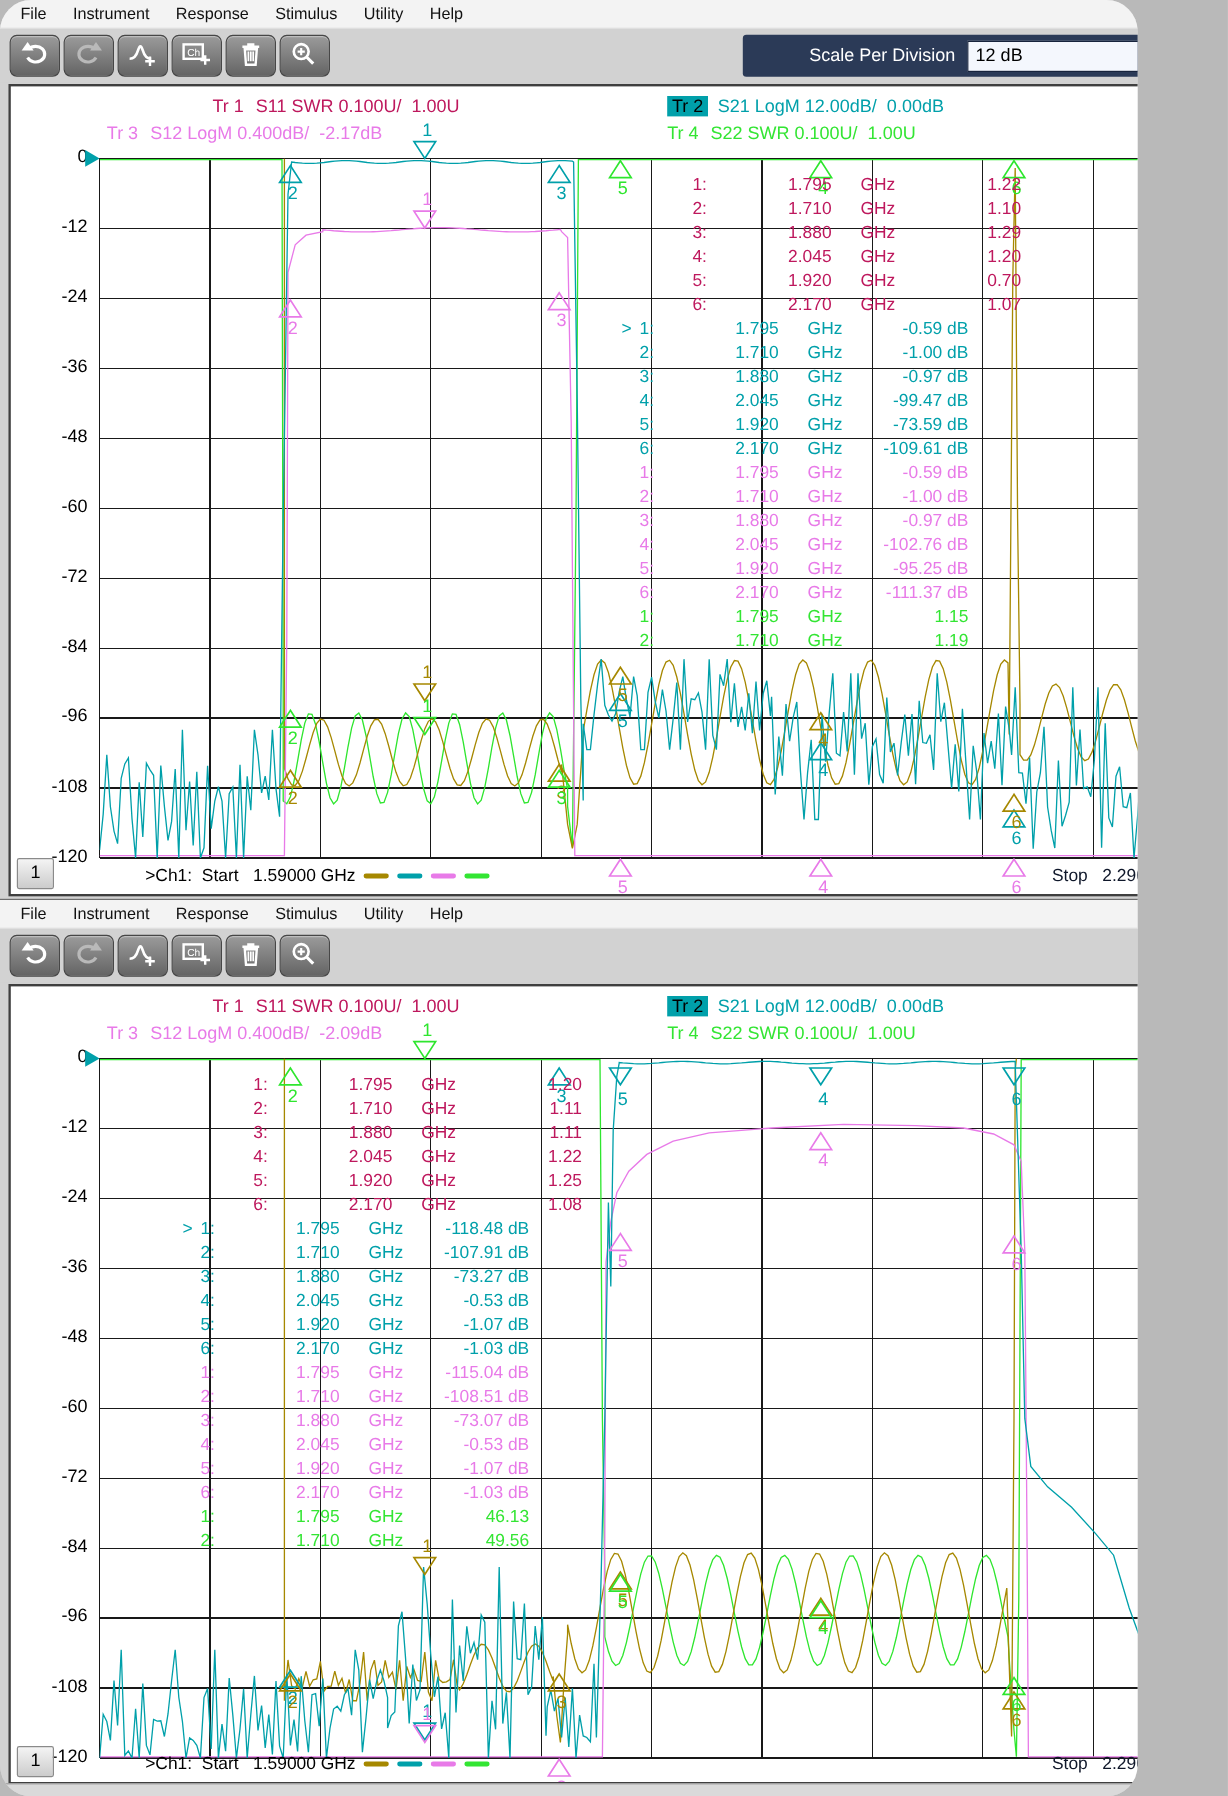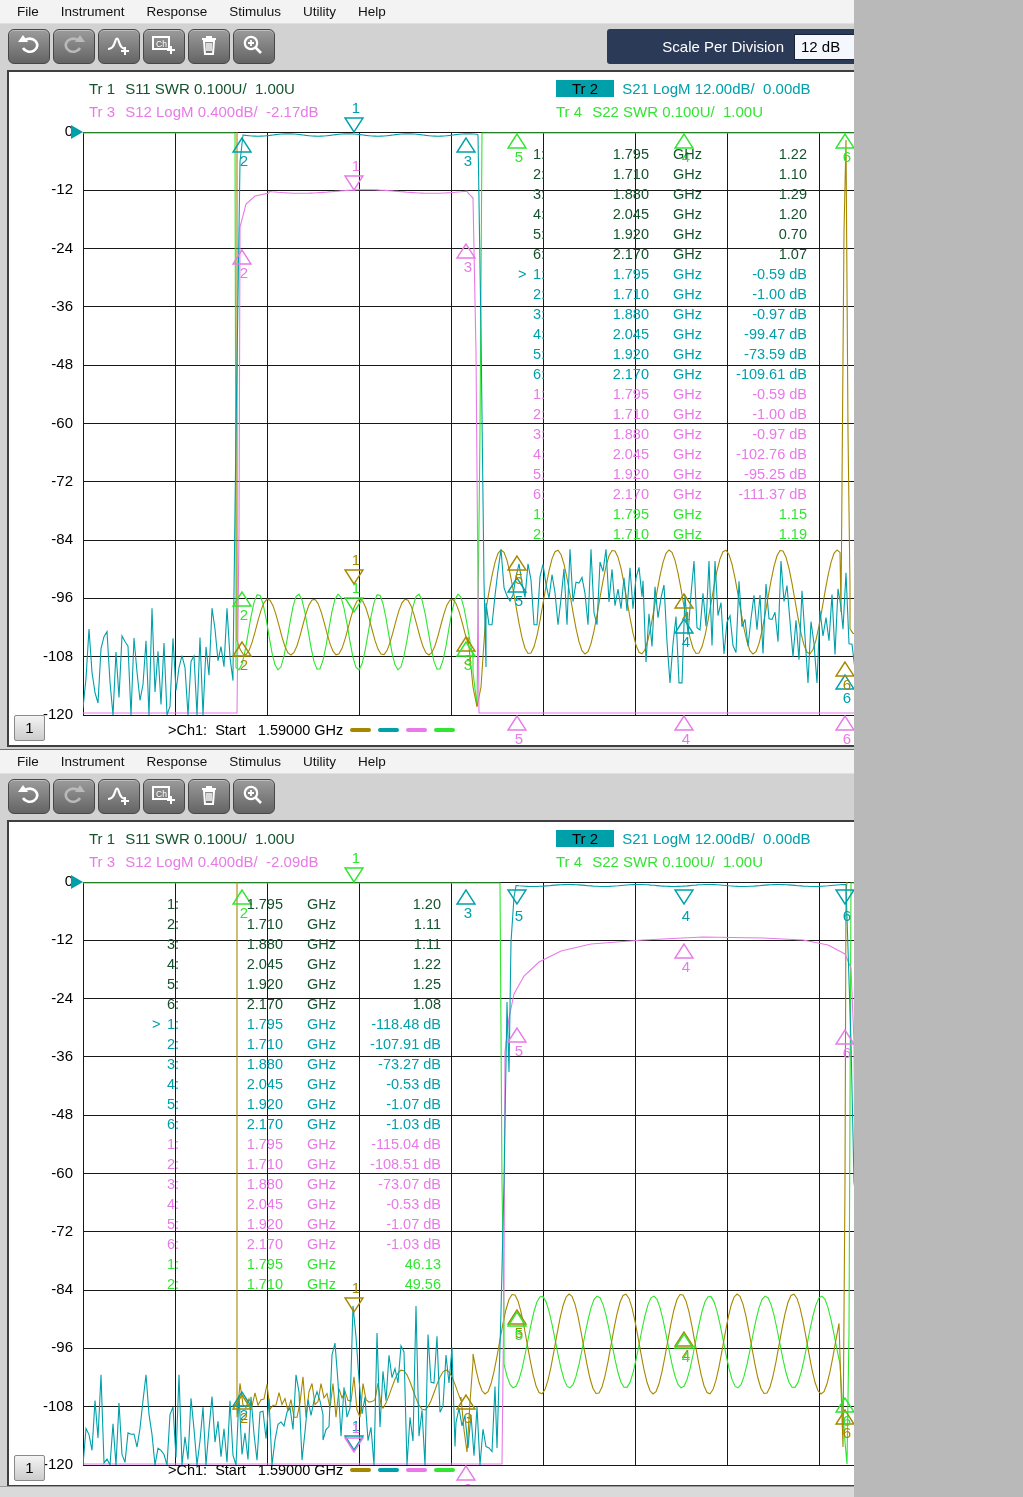--- a/index.html
+++ b/index.html
@@ -1,28 +1,28 @@
 <!DOCTYPE html>
 <html><head>
 <meta charset="utf-8">
 <style>
   html,body{margin:0;padding:0;background:#b9b9b9;}
-  .window{position:relative;width:854px;height:1497px;background:#d2d2d2;
-          font-family:"Liberation Sans",sans-serif;overflow:hidden;}
+  .window{position:relative;width:948px;height:1497px;background:#d2d2d2;
+          font-family:"Liberation Sans",sans-serif;overflow:hidden;border-radius:26px;}
   .panel{position:absolute;left:0;width:1023px;height:748px;background:#d2d2d2;}
   #panel0{top:0;}
   #panel1{top:749px;border-top:1px solid #6e6e6e;}
 
   
   .menubar{position:absolute;top:0;left:0;right:0;height:23px;background:#f3f3f3;
            display:flex;align-items:center;padding-left:6px;border-bottom:1px solid #e0e0e0;}
   .menu-item{font-size:13.5px;color:#111;padding:0 11px;cursor:default;}
 
   
-  .toolbar{position:absolute;top:24px;left:0;right:12px;height:45px;background:#d2d2d2;}
+  .toolbar{position:absolute;top:24px;left:0;right:0;height:45px;background:#d2d2d2;}
   .tbtn{position:absolute;top:5px;width:42px;height:35px;border-radius:6px;
         background:linear-gradient(#9b9b9b,#646464);border:1px solid #474747;
         box-shadow:inset 0 1px 0 rgba(255,255,255,.35);display:flex;align-items:center;justify-content:center;padding:0;}
   .ctrlbox{position:absolute;top:5px;right:10px;width:394px;height:35px;background:#2b3a57;
            border-radius:3px;display:flex;align-items:center;justify-content:flex-end;gap:10px;padding:0 5px 0 0;box-sizing:border-box;}
   .ctrl-label{color:#fff;font-size:15px;}
   .ctrl-input{width:150px;height:24px;border:1px solid #17233c;background:#f4f7fd;
               font-family:"Liberation Sans",sans-serif;font-size:15px;color:#000;padding:0 6px;}
   .keypad-btn{width:28px;height:24px;border-radius:4px;border:1px solid #8a8a8a;
               background:linear-gradient(#cfcfcf,#a9a9a9);display:flex;align-items:center;justify-content:center;padding:0;}
@@ -30,43 +30,43 @@
   .keypad-grid i{background:#fff;border-radius:1px;}
 
   
   .graph-wrap{position:absolute;top:70px;left:7px;width:1005px;background:#fff;
               border:2px solid #3f3f3f;overflow:hidden;}
   #panel0 .graph-wrap{height:673px;}
   #panel1 .graph-wrap{height:663px;}
 
   .legend-item{position:absolute;font-size:15px;white-space:pre;}
   .trid{margin-right:10px;}
-  .trid.hl{background:#00a0aa;color:#000;padding:0 16px;margin-right:8px;}
+  .trid.hl{background:#00a0aa;color:#000;padding:0 4px;margin-right:8px;}
   .ylab{position:absolute;left:4px;width:60px;text-align:right;font-size:15px;color:#000;}
   .plot{position:absolute;left:74px;top:60px;width:920px;height:583px;overflow:visible;}
 
   .mtable{position:absolute;top:72px;}
   #panel0 .mtable{left:524px;}
   #panel1 .mtable{left:158px;}
   .trow{position:relative;height:20px;line-height:20px;font-size:14.5px;display:flex;white-space:pre;}
   .tn{width:26px;text-align:left;}
   .tf{width:90px;text-align:right;}
   .tu{width:46px;padding-left:24px;box-sizing:border-box;text-align:left;}
   .tv{width:112px;text-align:right;}
   .tarrow{position:absolute;left:-15px;top:0;}
 
-  .c1{color:#14532d;} .c2{color:#00a0aa;} .c3{color:#e87ae8;} .c4{color:#33e533;}
+  .c1{color:#be185d;margin-left:44px;} .c2{color:#00a0aa;} .c3{color:#e87ae8;} .c4{color:#33e533;}
 
   .statusrow{position:absolute;left:0;right:0;bottom:0;height:30px;}
   .chbadge{position:absolute;left:5px;bottom:4px;width:29px;height:24px;border-radius:2px;
            background:linear-gradient(#f4f4f4,#cccccc);border:1px solid #8a8a8a;
            text-align:center;line-height:24px;font-size:15px;color:#000;}
   .startgrp{position:absolute;left:112px;bottom:7px;display:flex;align-items:center;gap:7px;
             font-size:14.5px;color:#000;}
-  .startgrp .lbl{white-space:pre;margin-left:47px;}
+  .startgrp .lbl{white-space:pre;}
   .dash{display:inline-block;width:21px;height:4px;border-radius:2px;}
   .d1{background:#a68800;} .d2{background:#00a0aa;} .d3{background:#e87ae8;} .d4{background:#33e533;}
   .stoplbl{position:absolute;right:10px;bottom:7px;font-size:14.5px;color:#0f172a;white-space:pre;}
 
   .win-statusbar{position:absolute;top:1486px;left:0;width:1023px;height:11px;
                  background:#dadada;border-top:1px solid #9a9a9a;}
 </style>
 </head>
 <body>
 

